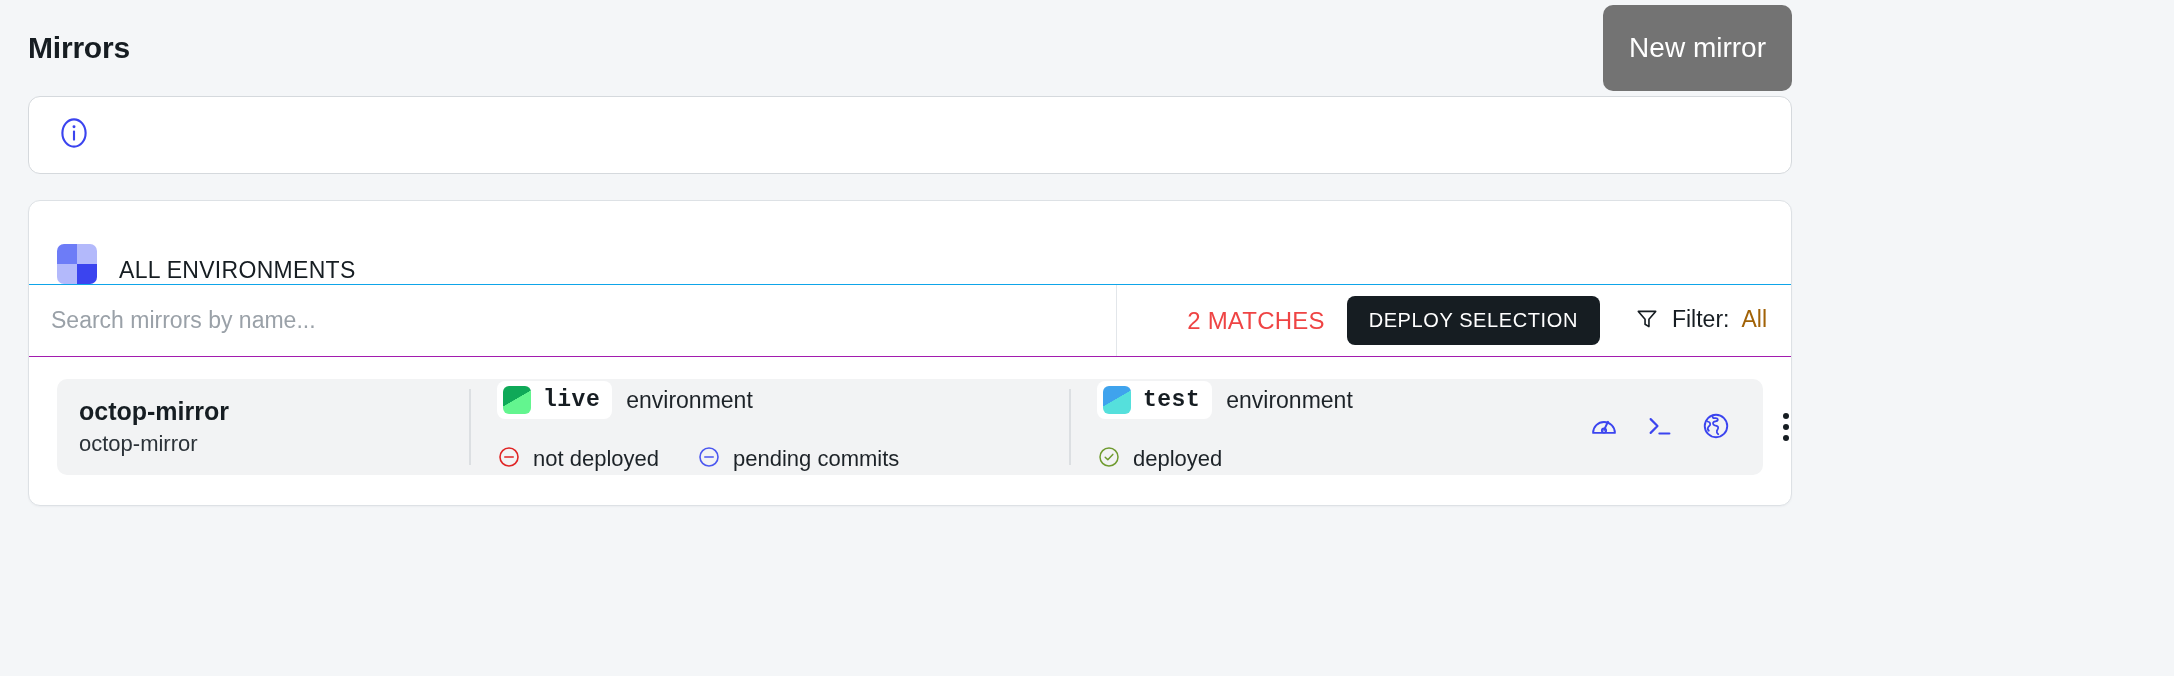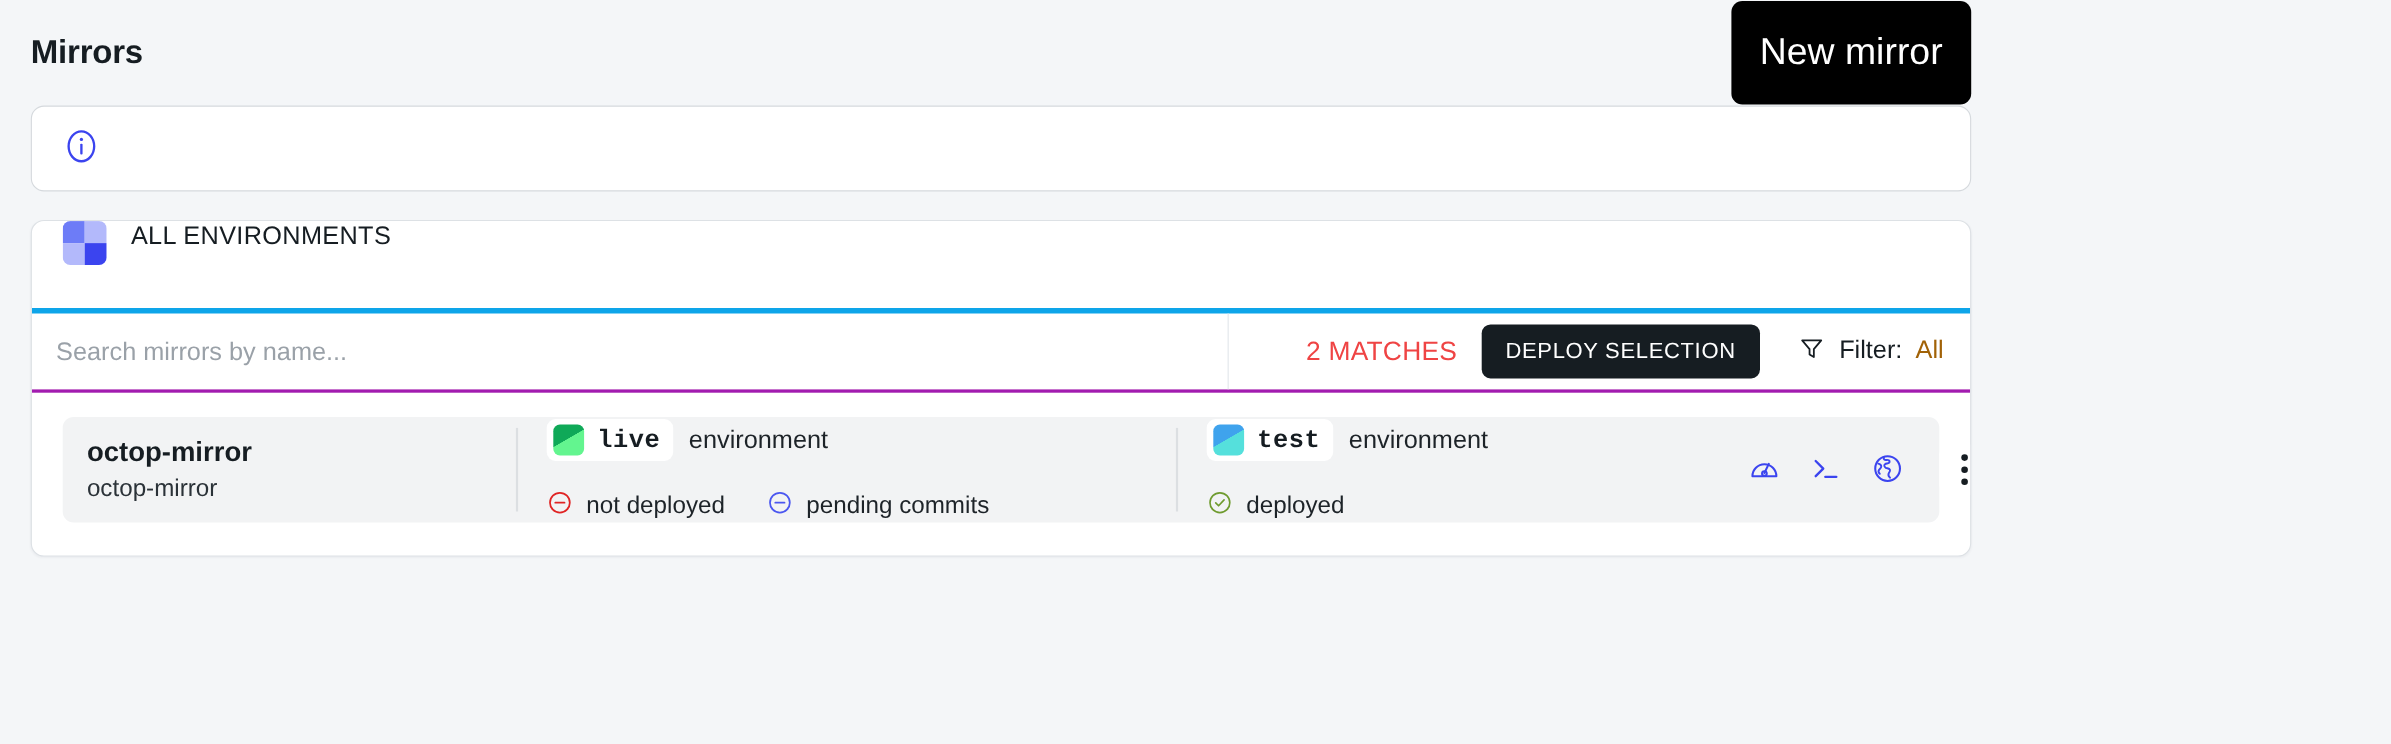--- a/index.html
+++ b/index.html
@@ -27,26 +27,26 @@
     align-items: center;
     justify-content: space-between;
   }
   .page-title {
     font-size: 30px;
     font-weight: bold;
     color: #161d22;
     letter-spacing: -0.2px;
   }
   .new-mirror-btn {
-    background: #000000;
+    background: #737373;
     color: #ffffff;
     border: none;
     border-radius: 10px;
     font-family: "Liberation Sans", sans-serif;
-    font-size: 34px;
+    font-size: 28px;
     font-weight: normal;
     padding: 28px 26px;
     cursor: pointer;
     line-height: 1.1;
   }
 
   
   .info-banner {
     background: #ffffff;
     border: 1px solid #d5d9dd;
@@ -70,24 +70,24 @@
     background: #ffffff;
     border: 1px solid #dde1e5;
     border-radius: 12px;
     overflow: hidden;
     box-shadow: 0 1px 2px rgba(16,24,40,0.04);
   }
 
   .env-header {
     height: 84px;
     display: flex;
-    align-items: flex-start;
+    align-items: flex-end;
     padding: 0 28px;
     gap: 22px;
-    border-bottom: 5px solid #0ea5e9;
+    border-bottom: 1px solid #0ea5e9;
   }
   .env-glyph {
     width: 40px; height: 40px;
     border-radius: 7px;
     overflow: hidden;
     display: grid;
     grid-template-columns: 1fr 1fr;
     grid-template-rows: 1fr 1fr;
     flex: 0 0 auto;
   }
@@ -96,21 +96,21 @@
     font-size: 23px;
     color: #161d22;
     letter-spacing: 0.3px;
   }
 
   
   .toolbar {
     height: 72px;
     display: flex;
     align-items: stretch;
-    border-bottom: 3px solid #a21caf;
+    border-bottom: 1px solid #a21caf;
   }
   .search-wrap {
     flex: 1 1 auto;
     display: flex;
     align-items: center;
     padding: 0 22px;
     border-right: 1px solid #e2e6ea;
   }
   .search-input {
     border: none;

